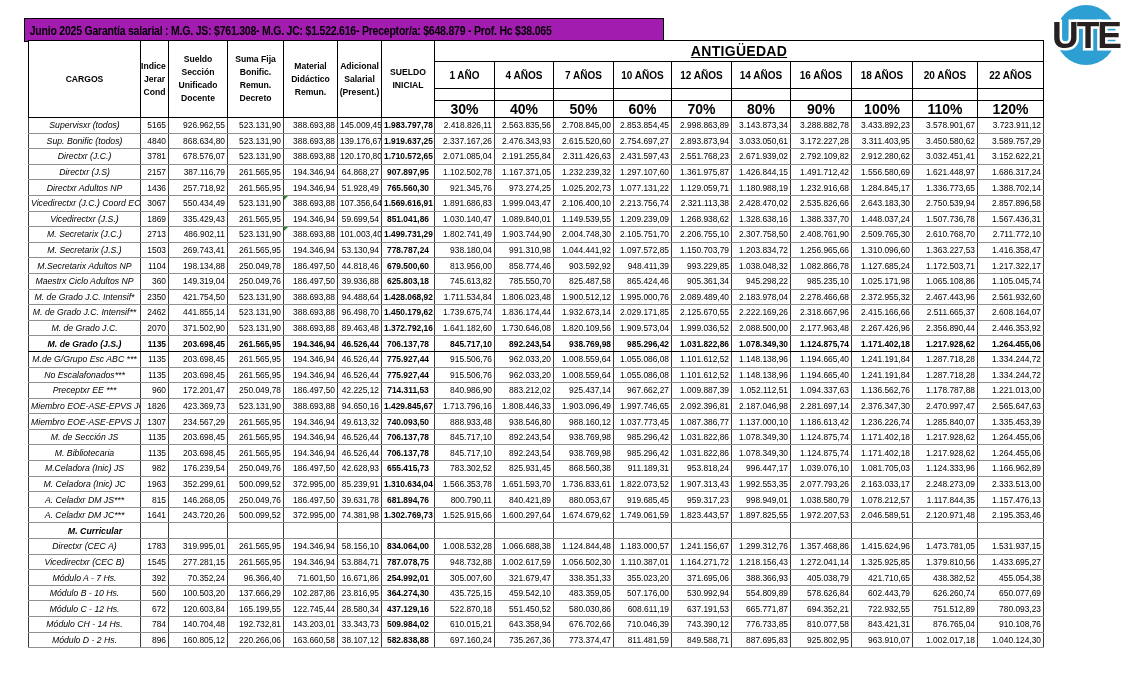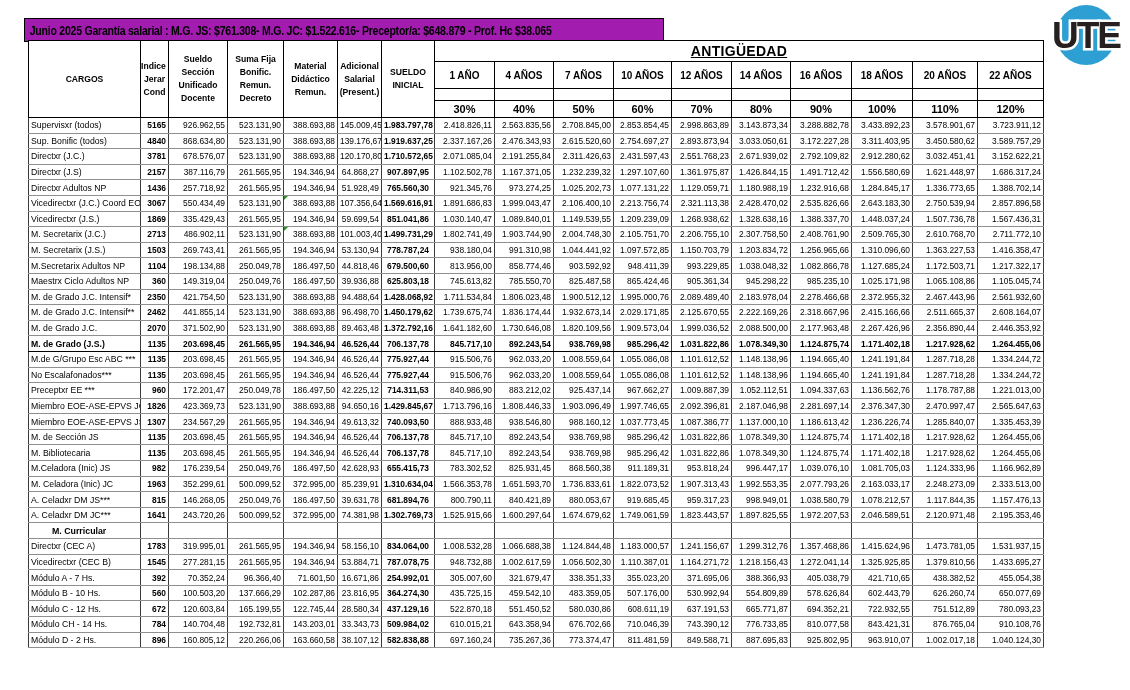--- a/index.html
+++ b/index.html
@@ -21,29 +21,29 @@
   .salary-table{
     position:absolute;left:28px;top:40px;width:1015px;
     border-collapse:collapse;table-layout:fixed;border:1.6px solid #000;background:#fff;
   }
   .salary-table th{border:1px solid #000;font-weight:bold;padding:0;overflow:hidden;white-space:nowrap;}
   .salary-table .lh{font-size:8.6px;vertical-align:middle;}
   .salary-table .lh div{line-height:13px;}
   .salary-table .ant{font-size:14px;height:20px;letter-spacing:0.3px;text-decoration:underline;}
   .salary-table .h-years th{font-size:10px;height:26px;}
   .salary-table .h-blank th{height:11px;}
-  .salary-table .h-pct th{font-size:11px;height:16px;border-bottom:1.6px solid #000;}
+  .salary-table .h-pct th{font-size:14px;height:16px;border-bottom:1.6px solid #000;}
 
   .salary-table tbody td{
     border:1px solid;border-color:#8f8f8f #3a3a3a;
     height:14.6px;padding:0 2px;font-size:8.4px;overflow:hidden;white-space:nowrap;
   }
-  .salary-table td.cargo{text-align:left;font-size:8.7px;}
+  .salary-table td.cargo{text-align:center;font-size:8.7px;font-style:italic;}
   .salary-table td.num{text-align:right;font-variant-numeric:tabular-nums;}
-  .salary-table td.ind{font-weight:bold;}
+  .salary-table td.ind{font-weight:normal;}
   .salary-table td.ini{font-weight:bold;text-align:center;}
   .salary-table tr.hl td{font-weight:bold;border-top:1.6px solid #000;border-bottom:1.6px solid #000;}
   .salary-table tr.section td{border-top:1.6px solid #000;padding-left:23px;}
   .salary-table tr.section td.cargo{font-weight:bold;font-size:8.8px;}
   .salary-table td.marker{position:relative;}
   .salary-table td.marker::before{
     content:"";position:absolute;left:0;top:0;width:0;height:0;
     border-top:4px solid var(--marker,#2e8b2e);border-right:4px solid transparent;
   }
 </style>

